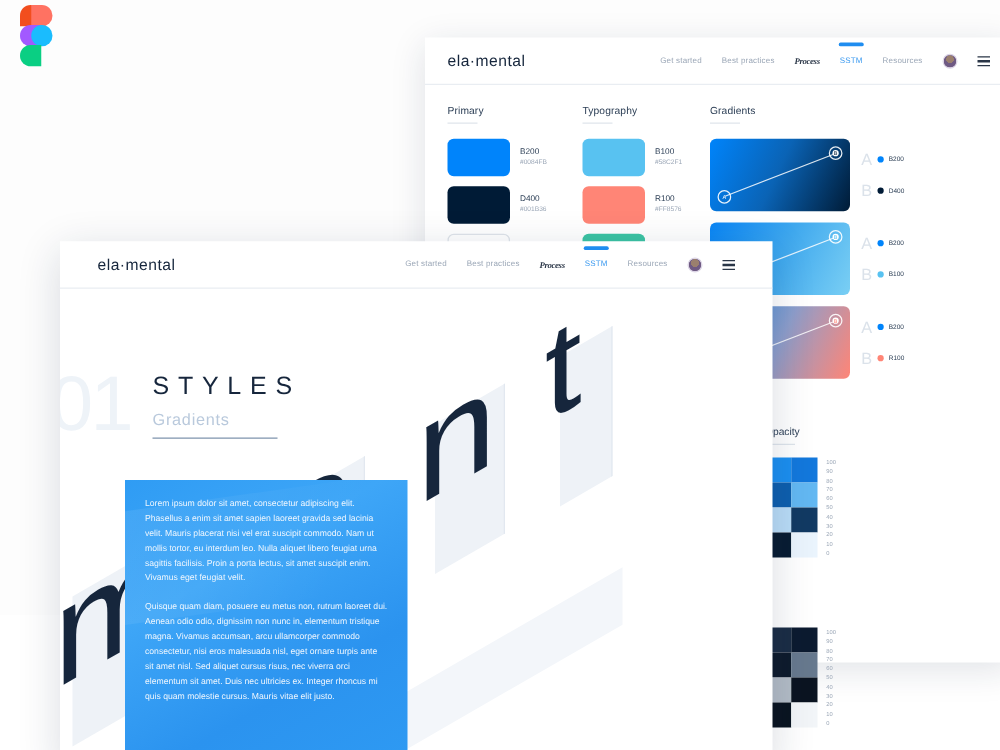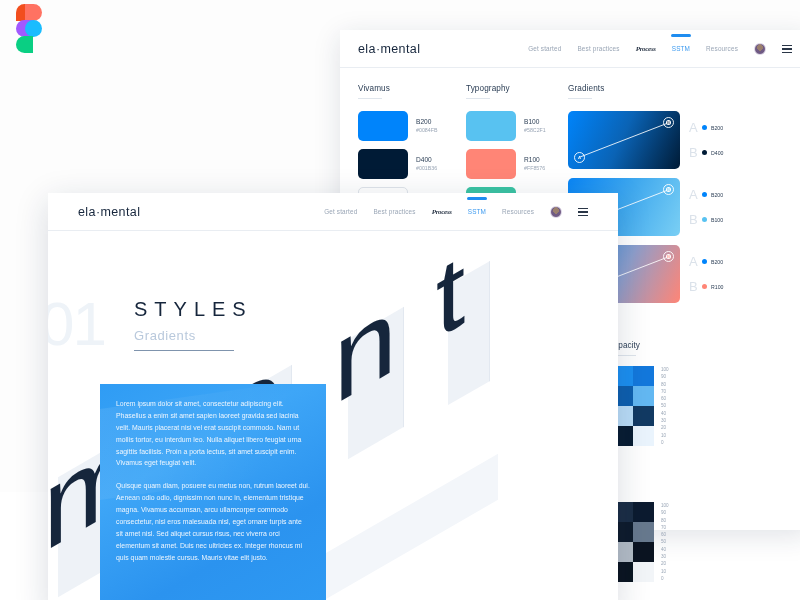--- a/index.html
+++ b/index.html
@@ -115,21 +115,21 @@
 
   
   .front-nav { padding: 0 30px; height: 38px; }
   .front-body { position: relative; height: 382px; }
 
   .watermark {
     position: absolute; left: -8px; top: 62px;
     font-size: 62px; color: #eef3f8; letter-spacing: -2px; line-height: 1;
     font-family: "Liberation Sans", sans-serif;
   }
-  .titles { position: absolute; left: 86px; top: 68px; }
+  .titles { position: absolute; left: 74px; top: 68px; }
   .t-styles {
     font-size: 20px; color: #16263c; letter-spacing: 7px; line-height: 1;
   }
   .t-sub {
     font-size: 13px; color: #b9c9dc; letter-spacing: .6px; margin-top: 9px;
   }
   .t-rule { width: 100px; height: 1.2px; background: #7f94ad; margin-top: 7px; }
 
   .blue-panel {
     position: absolute; left: 52px; top: 153px; width: 226px; height: 265px;
@@ -193,21 +193,21 @@
             <i></i>
             <i></i>
             <i></i>
           </span>
       </div>
     </div>
 
     <div class="back-body">
 
       <div class="col col-primary">
-        <div class="col-title">Vivamus</div>
+        <div class="col-title">Primary</div>
         <div class="col-rule"></div>
 
         <div class="swatch-row">
           <span class="swatch" style="background:#0084FB"></span>
           <span>
             <div class="sw-name">B200</div>
             <div class="sw-hex">#0084FB</div>
           </span>
         </div>
 

